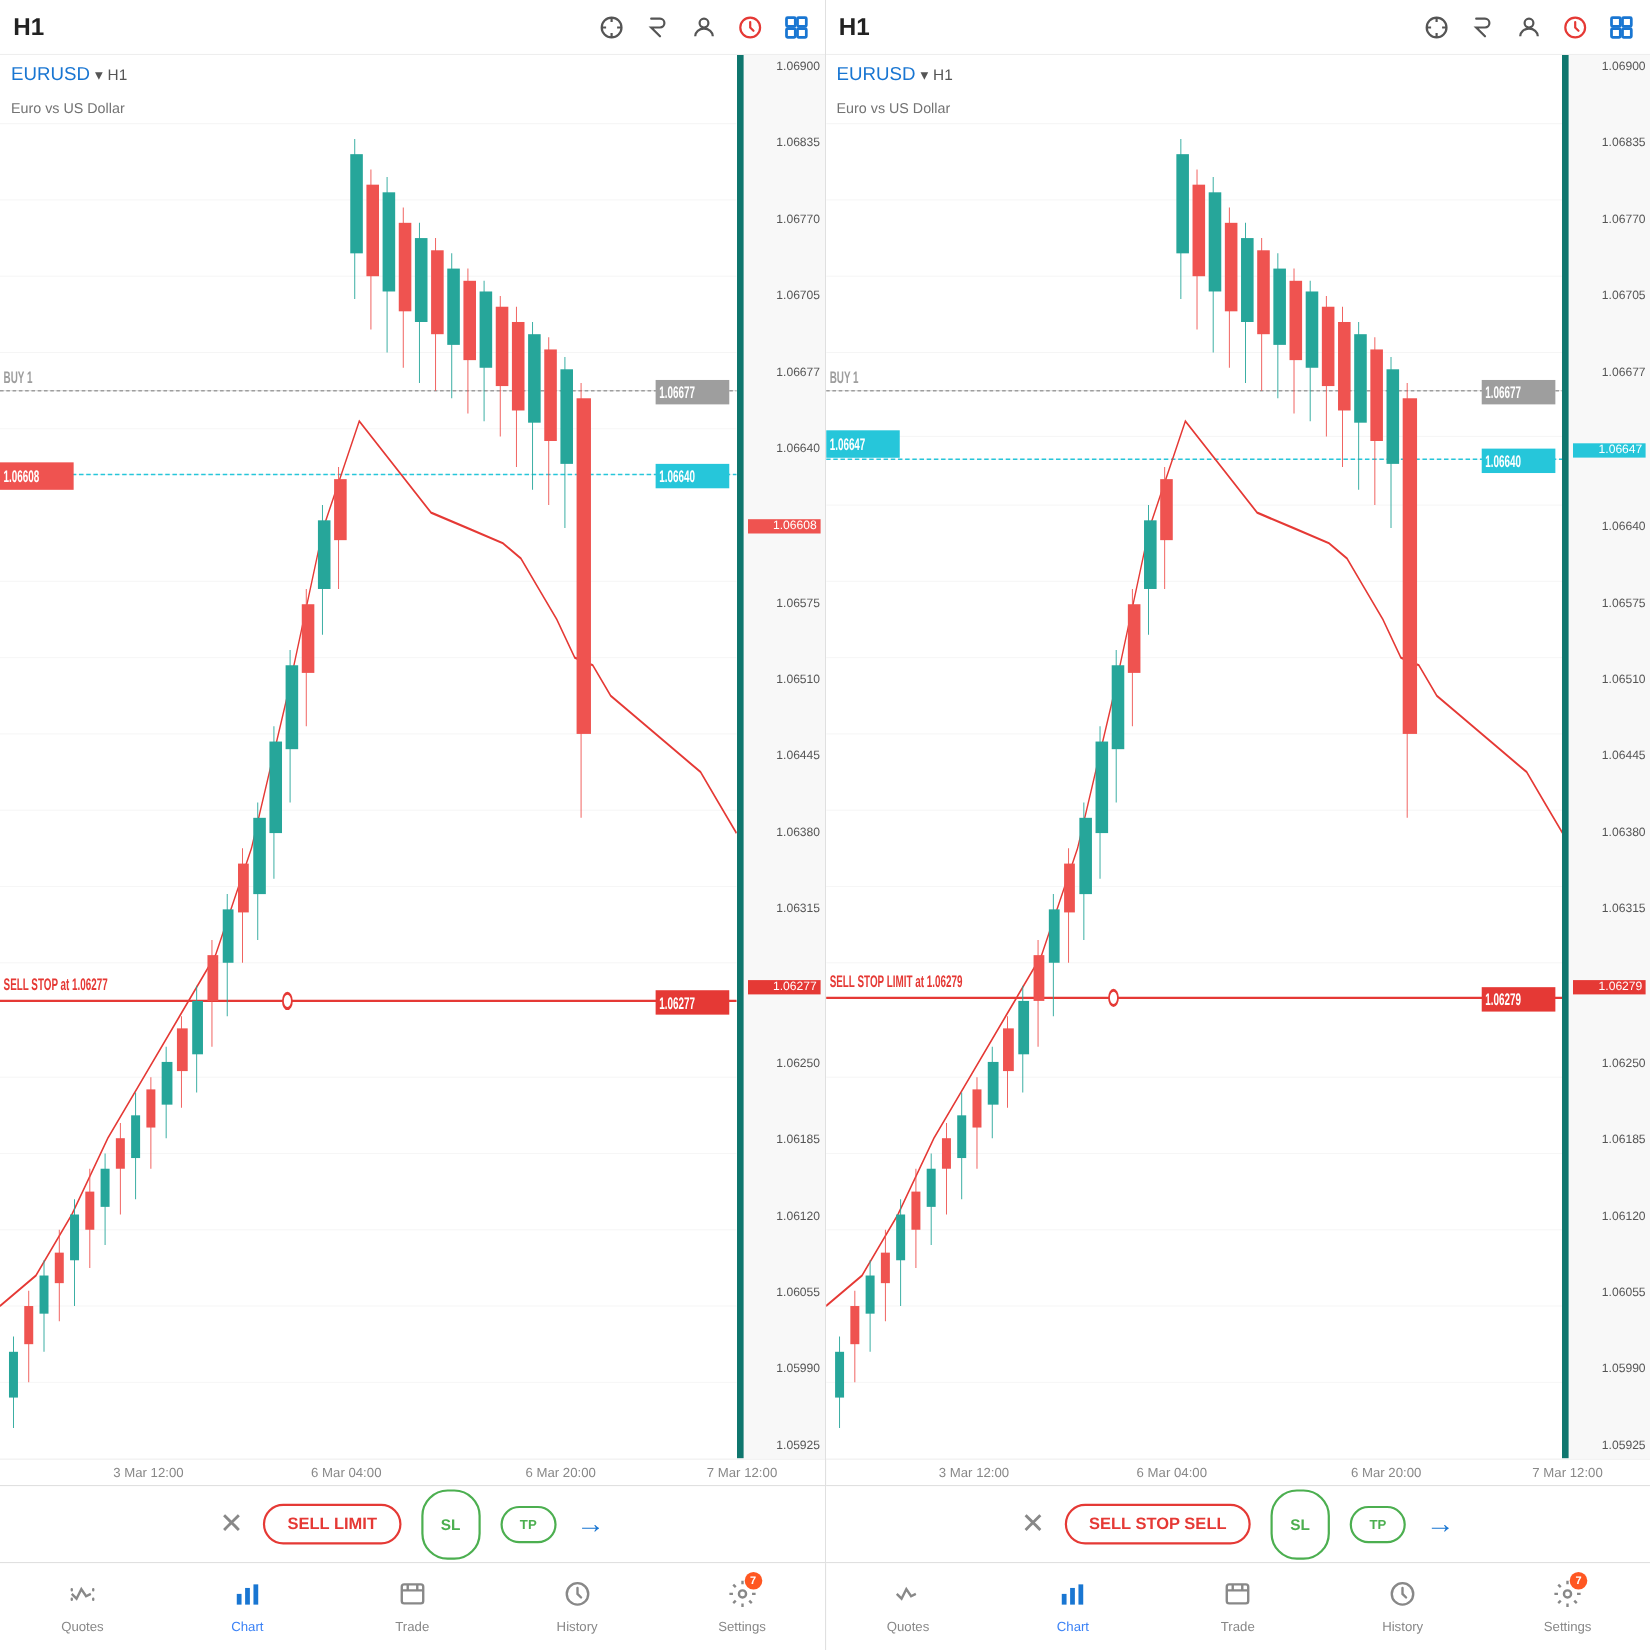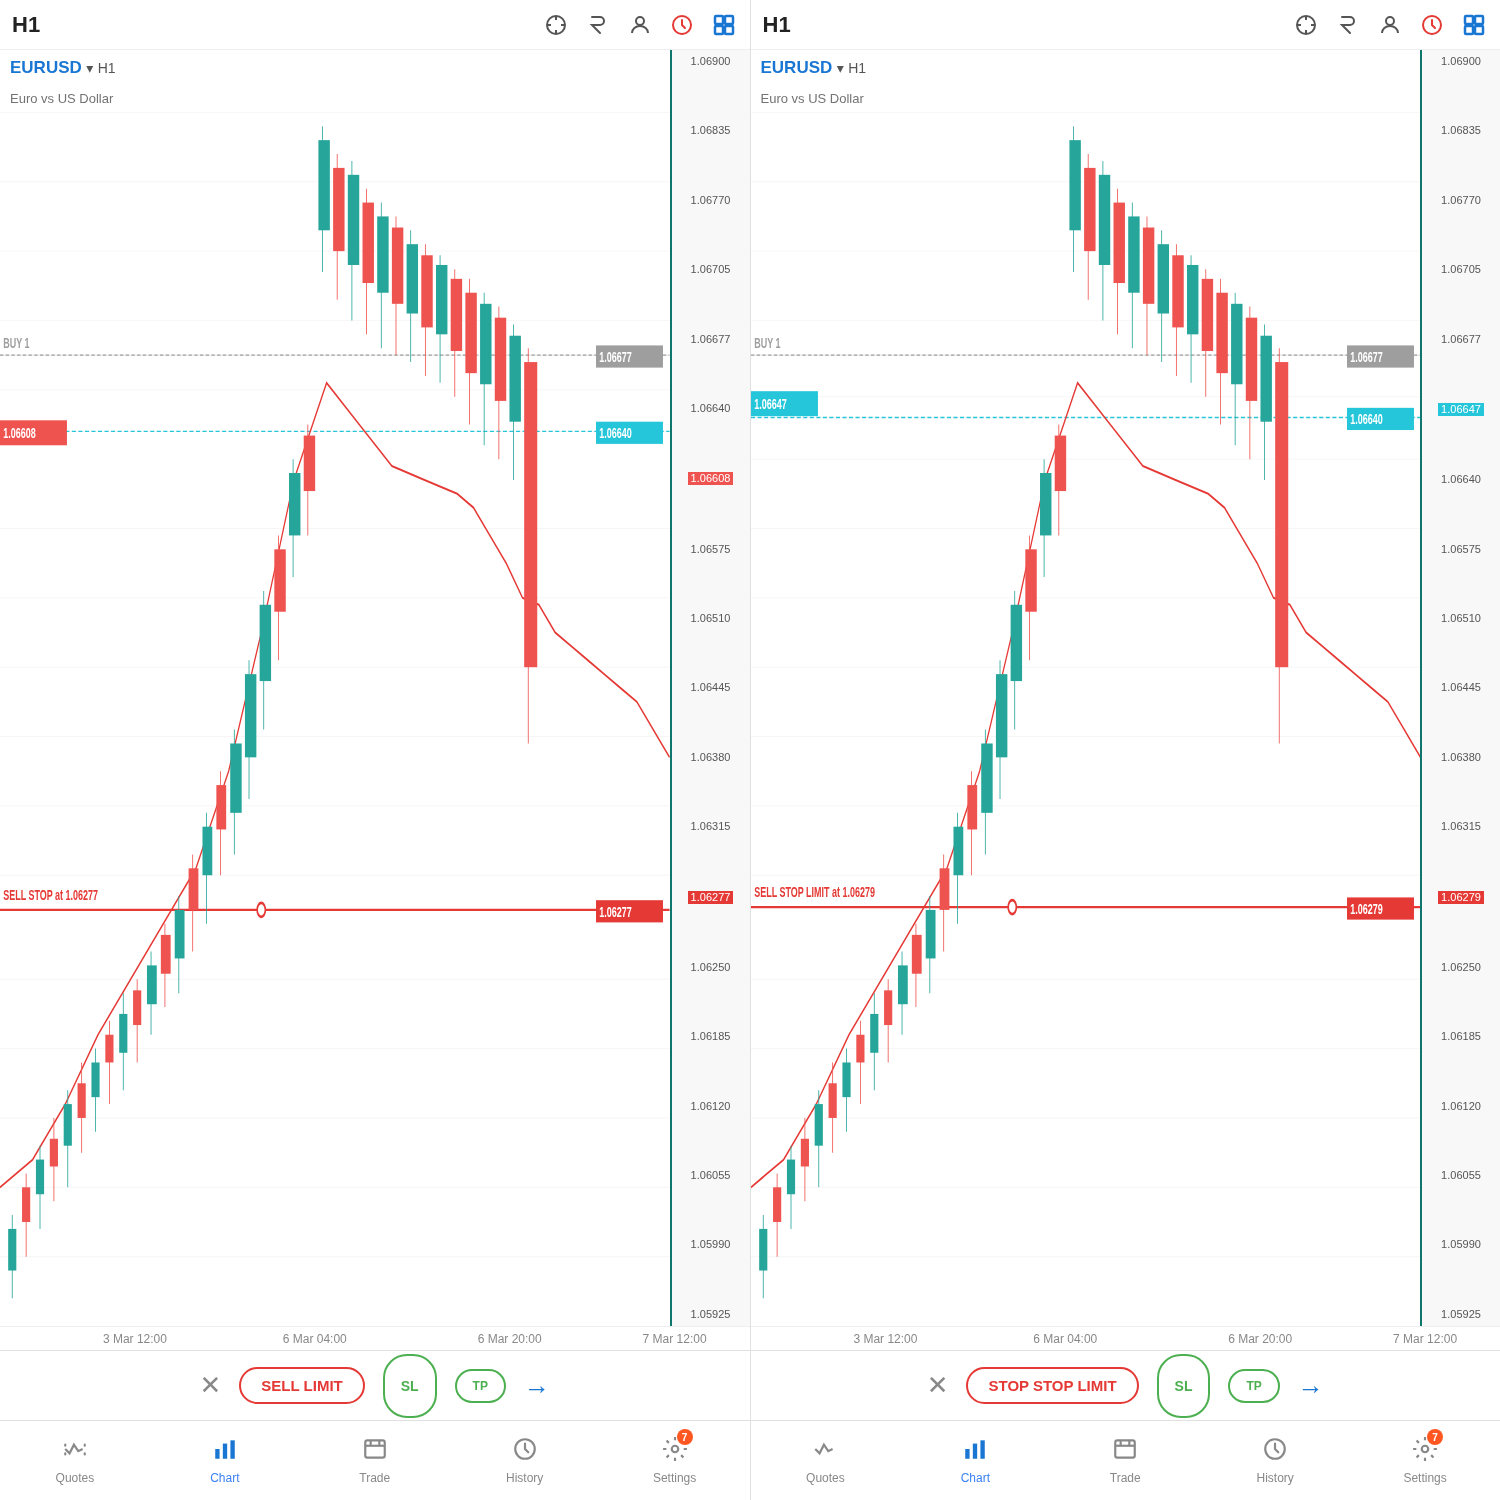--- a/index.html
+++ b/index.html
@@ -74,21 +74,21 @@
 
     .chart-info {
       position: absolute;
       top: 8px;
       left: 10px;
       z-index: 10;
     }
 
     .symbol-name {
       font-size: 17px;
-      font-weight: 700;
+      font-weight: 400;
       color: #1976d2;
     }
 
     .symbol-arrow {
       color: #555;
       font-size: 14px;
     }
 
     .symbol-tf {
       color: #555;
@@ -102,28 +102,27 @@
       margin-top: 13px;
     }
 
     .price-scale {
       position: absolute;
       right: 0;
       top: 0;
       bottom: 0;
       width: 80px;
       background: #f8f8f8;
-      border-left: 2px solid #0f766e;
+      border-left: 6px solid #0f766e;
       display: flex;
       flex-direction: column;
       justify-content: space-between;
       padding: 6px 4px;
       font-size: 11px;
       color: #555;
-      align-items: center;
     }
 
     .price-label {
       text-align: right;
       line-height: 1;
     }
 
     .candle-chart {
       position: absolute;
       left: 0;
@@ -719,21 +718,21 @@
 
     <div class="time-axis">
       <span class="time-label" style="left:18%">3 Mar 12:00</span>
       <span class="time-label" style="left:42%">6 Mar 04:00</span>
       <span class="time-label" style="left:68%">6 Mar 20:00</span>
       <span class="time-label" style="left:90%">7 Mar 12:00</span>
     </div>
 
     <div class="order-action-bar">
       <span class="action-btn-close">✕</span>
-      <button class="action-btn-order">STOP STOP LIMIT</button>
+      <button class="action-btn-order">SELL STOP SELL</button>
       <button class="action-btn-sl">SL</button>
       <button class="action-btn-tp">TP</button>
       <span class="action-btn-arrow">→</span>
     </div>
   </div>
 </div>
 
 <div class="bottom-nav">
 
   <div class="bottom-nav-half">

